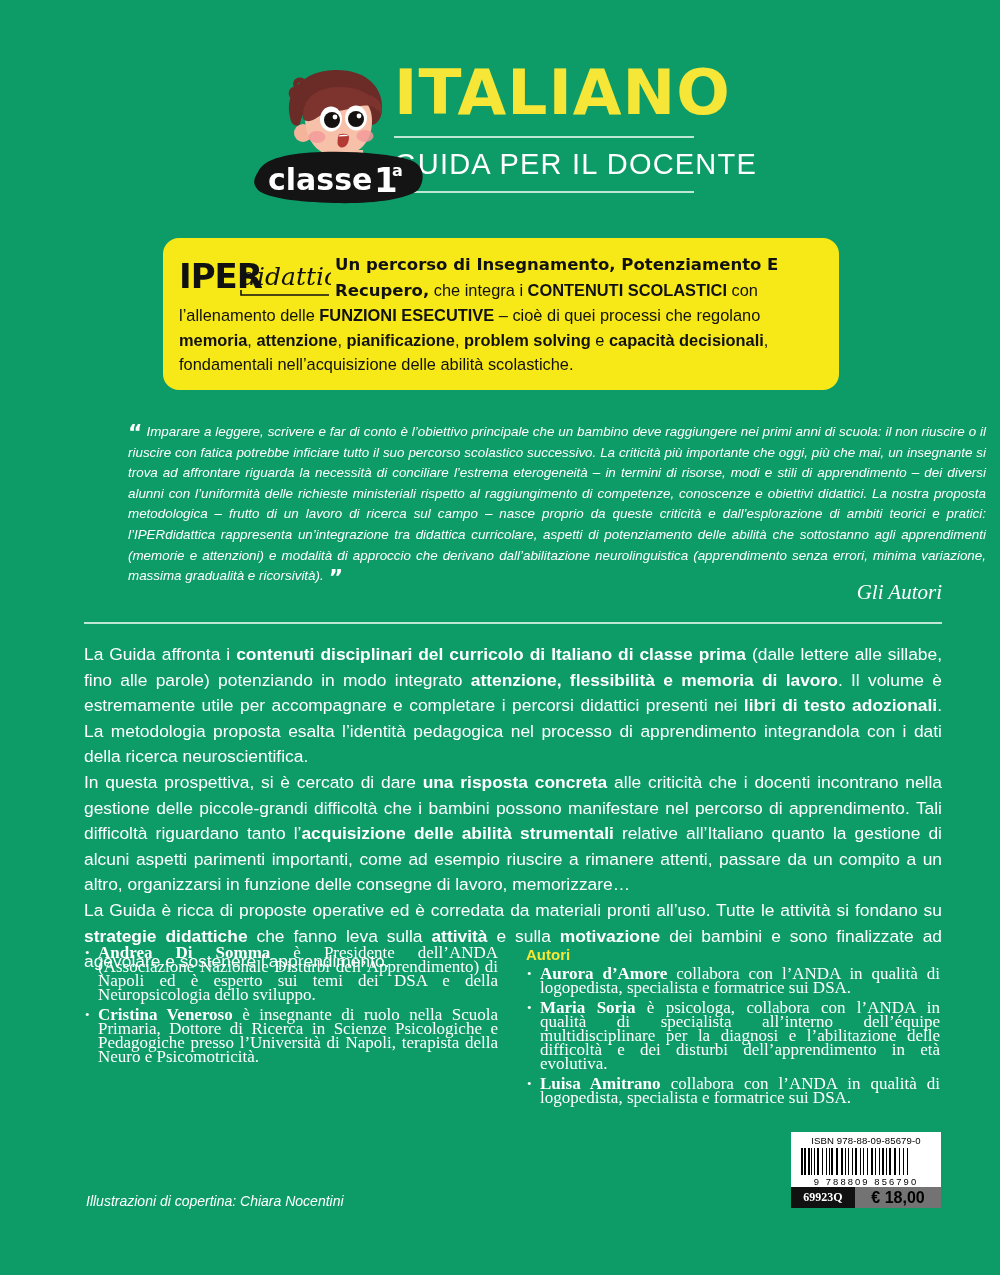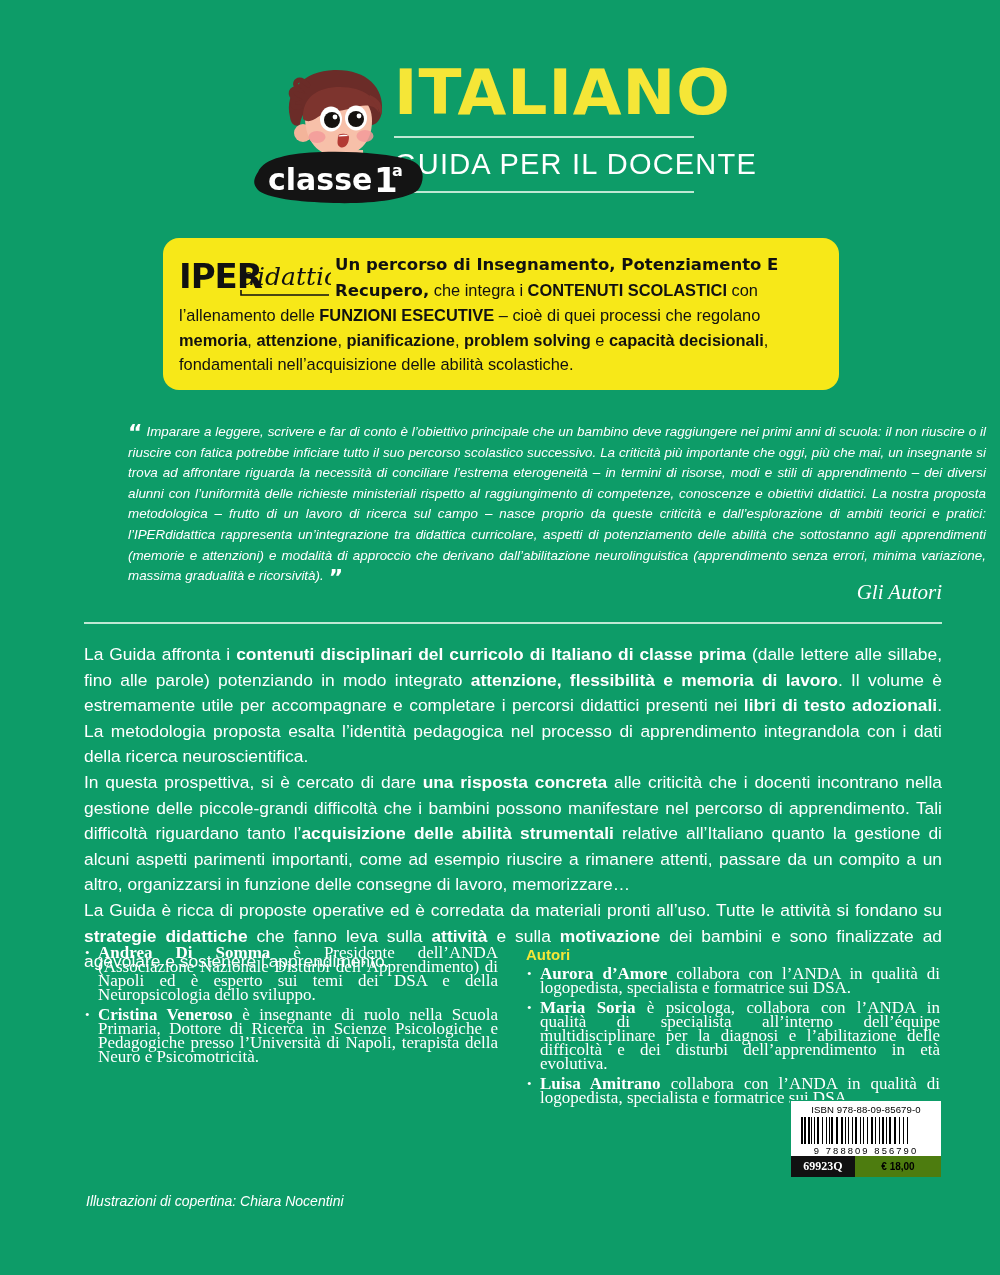--- a/index.html
+++ b/index.html
@@ -215,21 +215,21 @@
     font-family: "Liberation Sans", sans-serif;
     font-style: italic;
     font-size: 14px;
     color: #ffffff;
   }
 
   
   .barcode-box {
     position: absolute;
     left: 790px;
-    top: 1100px;
+    top: 1131px;
     width: 152px;
     height: 78px;
     background: #ffffff;
     border: 1px solid #0d9c68;
   }
   .isbn-text {
     font-family: "Liberation Sans", sans-serif;
     font-size: 9.6px;
     color: #000;
     text-align: center;
@@ -264,25 +264,25 @@
     color: #ffffff;
     font-family: Liberation Serif, serif;
     font-weight: 700;
     font-size: 12px;
     display: flex;
     align-items: center;
     justify-content: center;
   }
   .bc-price {
     flex: 1;
-    background: #4d7c0f;
+    background: #737373;
     color: #000000;
     font-family: "Liberation Sans", sans-serif;
     font-weight: 700;
-    font-size: 10px;
+    font-size: 16px;
     display: flex;
     align-items: center;
     justify-content: center;
   }
 </style>
 </head>
 <body>
 
 <div class="header">
 

